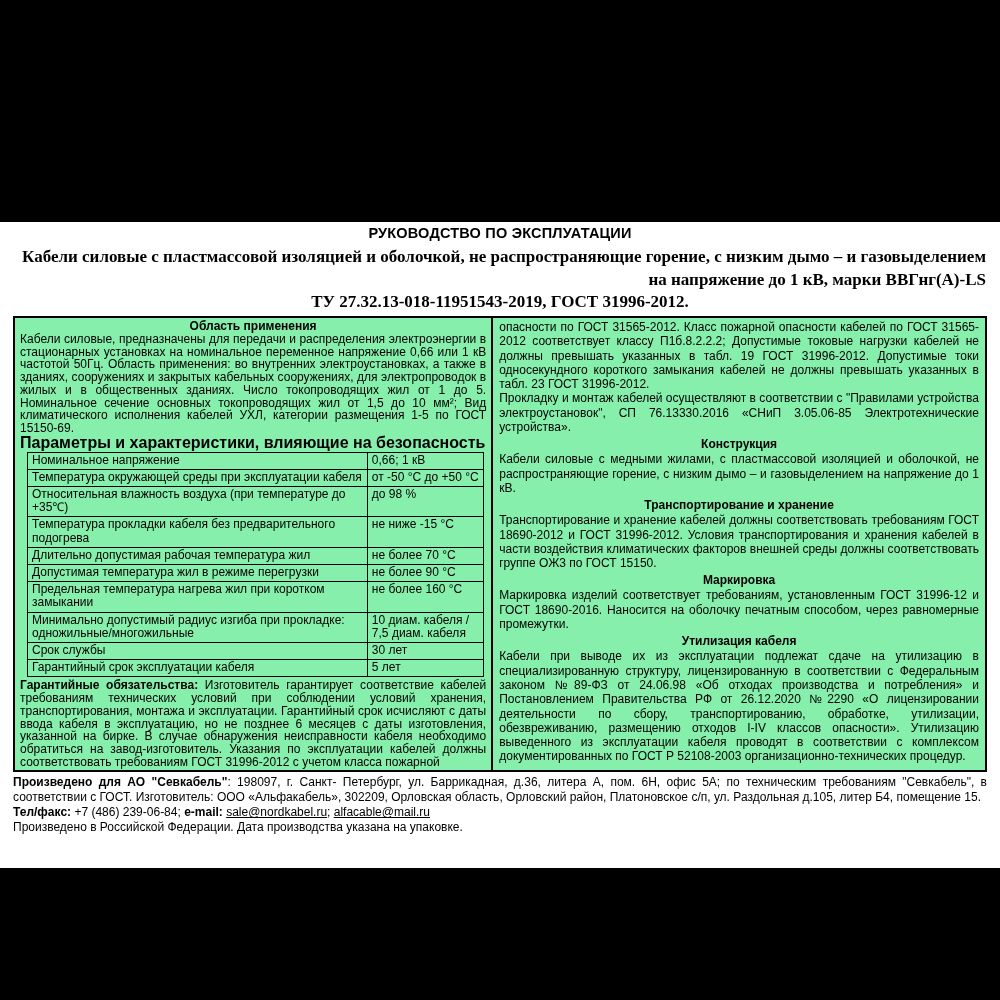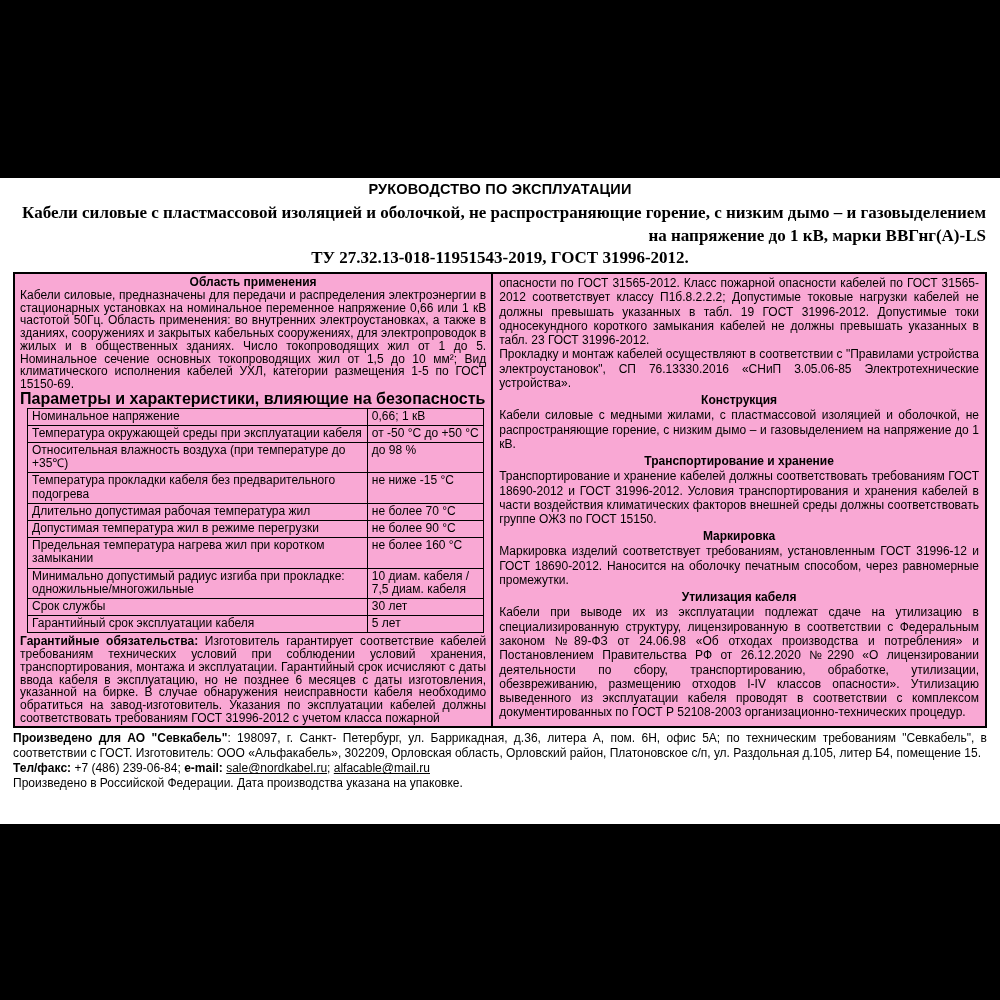--- a/index.html
+++ b/index.html
@@ -3,34 +3,34 @@
 <meta charset="utf-8">
 <style>
   * { margin:0; padding:0; box-sizing:border-box; }
   html, body { width:1000px; height:1000px; overflow:hidden; }
   body { background:#000; color:#000; font-family:"Liberation Sans", sans-serif; }
 
   .black-bar { background:#000; width:1000px; }
   .black-bar.top { height:178px; }
   .black-bar.bottom { height:176px; }
 
-  .white-band { width:1000px; height:646px; background:#fff; padding-top:3px; }
+  .white-band { width:1000px; height:646px; background:#fff; padding-top:3px;margin-top:44px; }
 
   .title-area { text-align:center; }
   .doc-title { font-size:14.5px; font-weight:bold; letter-spacing:0.2px; }
   .doc-subtitle {
     font-family:"Liberation Serif", serif; font-weight:bold;
     font-size:17px; line-height:23px; margin:4px 14px 0;text-align:right;
   }
   .doc-standard {
     font-family:"Liberation Serif", serif; font-weight:bold;
     font-size:17px; line-height:22px;
   }
 
-  .main-box { display:flex; margin:3px 13px 0; border:2px solid #000; background:#f9a8d4; }
+  .main-box { display:flex; margin:3px 13px 0; border:2px solid #000; background:#86efac; }
   .col { font-size:12px; }
   .col-left  { width:49.3%; border-right:2px solid #000; padding:1px 5px 2px; line-height:12.7px; }
   .col-right { width:50.7%; padding:2px 6px 2px; line-height:14.3px; }
   .col p { text-align:justify; }
 
   .h-center { font-size:12px; font-weight:bold; text-align:center; line-height:14px; }
   .col-right .h-center { margin:3px 0 1px; }
   .h-left { font-size:16px; font-weight:bold; line-height:14px; margin-top:1px; }
 
   table.params { border-collapse:collapse; width:calc(100% - 9px); margin:2px 2px 2px 7px; table-layout:fixed;padding-left:35px; }
@@ -118,21 +118,21 @@
     </div>
 
     <div class="col col-right">
       <p>опасности по ГОСТ 31565-2012. Класс пожарной опасности кабелей по ГОСТ 31565-2012 соответствует классу П1б.8.2.2.2; Допустимые токовые нагрузки кабелей не должны превышать указанных в табл. 19 ГОСТ 31996-2012. Допустимые токи односекундного короткого замыкания кабелей не должны превышать указанных в табл. 23 ГОСТ 31996-2012.</p>
       <p>Прокладку и монтаж кабелей осуществляют в соответствии с "Правилами устройства электроустановок", СП 76.13330.2016 «СНиП 3.05.06-85 Электротехнические устройства».</p>
       <div class="h-center">Конструкция</div>
       <p>Кабели силовые с медными жилами, с пластмассовой изоляцией и оболочкой, не распространяющие горение, с низким дымо – и газовыделением на напряжение до 1 кВ.</p>
       <div class="h-center">Транспортирование и хранение</div>
       <p>Транспортирование и хранение кабелей должны соответствовать требованиям ГОСТ 18690-2012 и ГОСТ 31996-2012. Условия транспортирования и хранения кабелей в части воздействия климатических факторов внешней среды должны соответствовать группе ОЖ3 по ГОСТ 15150.</p>
       <div class="h-center">Маркировка</div>
-      <p>Маркировка изделий соответствует требованиям, установленным ГОСТ 31996-12 и ГОСТ 18690-2012. Наносится на оболочку печатным способом, через равномерные промежутки.</p>
+      <p>Маркировка изделий соответствует требованиям, установленным ГОСТ 31996-12 и ГОСТ 18690-2016. Наносится на оболочку печатным способом, через равномерные промежутки.</p>
       <div class="h-center">Утилизация кабеля</div>
       <p>Кабели при выводе их из эксплуатации подлежат сдаче на утилизацию в специализированную структуру, лицензированную в соответствии с Федеральным законом №89-ФЗ от 24.06.98 «Об отходах производства и потребления» и Постановлением Правительства РФ от 26.12.2020 №2290 «О лицензировании деятельности по сбору, транспортированию, обработке, утилизации, обезвреживанию, размещению отходов I-IV классов опасности». Утилизацию выведенного из эксплуатации кабеля проводят в соответствии с комплексом документированных по ГОСТ Р 52108-2003 организационно-технических процедур.</p>
     </div>
 
   </div>
 
   <div class="footer">
     <p class="addr">
       <span class="bold">Произведено для АО "Севкабель"</span><span>: 198097, г. Санкт- Петербург, ул. Баррикадная, д.36, литера А, пом. 6Н, офис 5А; по техническим требованиям "Севкабель", в соответствии с ГОСТ. Изготовитель: ООО «Альфакабель», 302209, Орловская область, Орловский район, Платоновское с/п, ул. Раздольная д.105, литер Б4, помещение 15.</span>
     </p>

